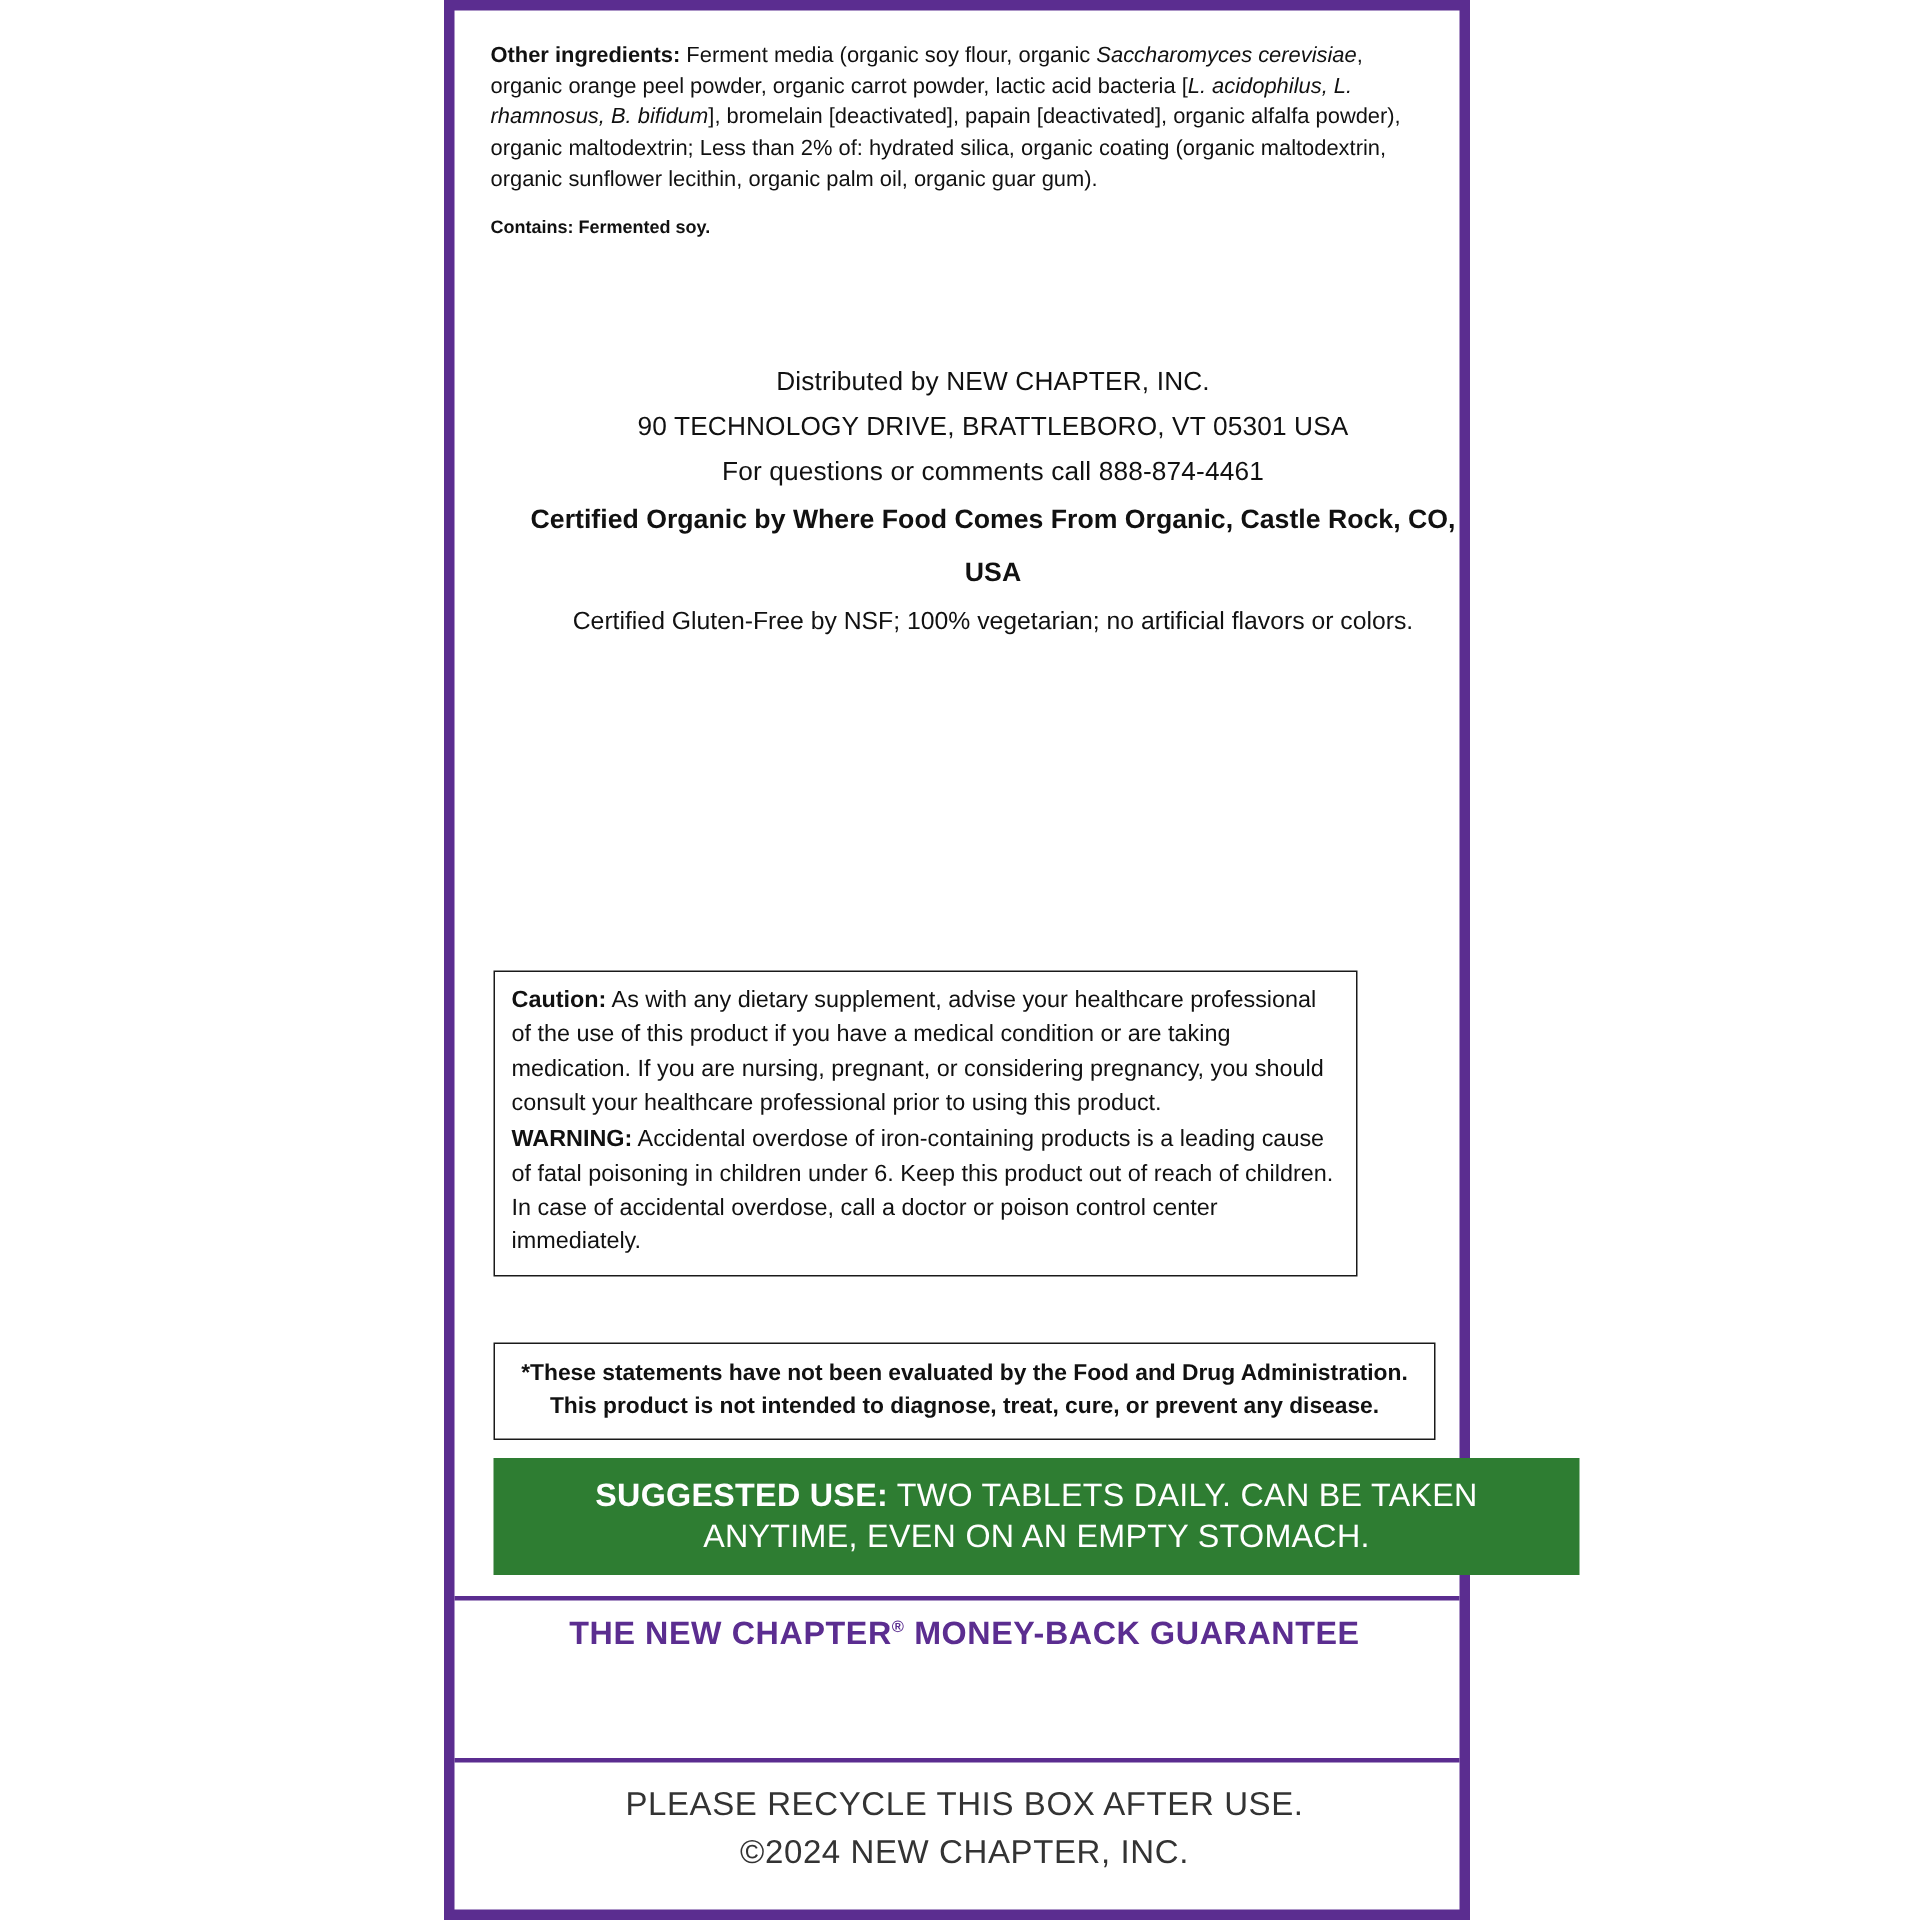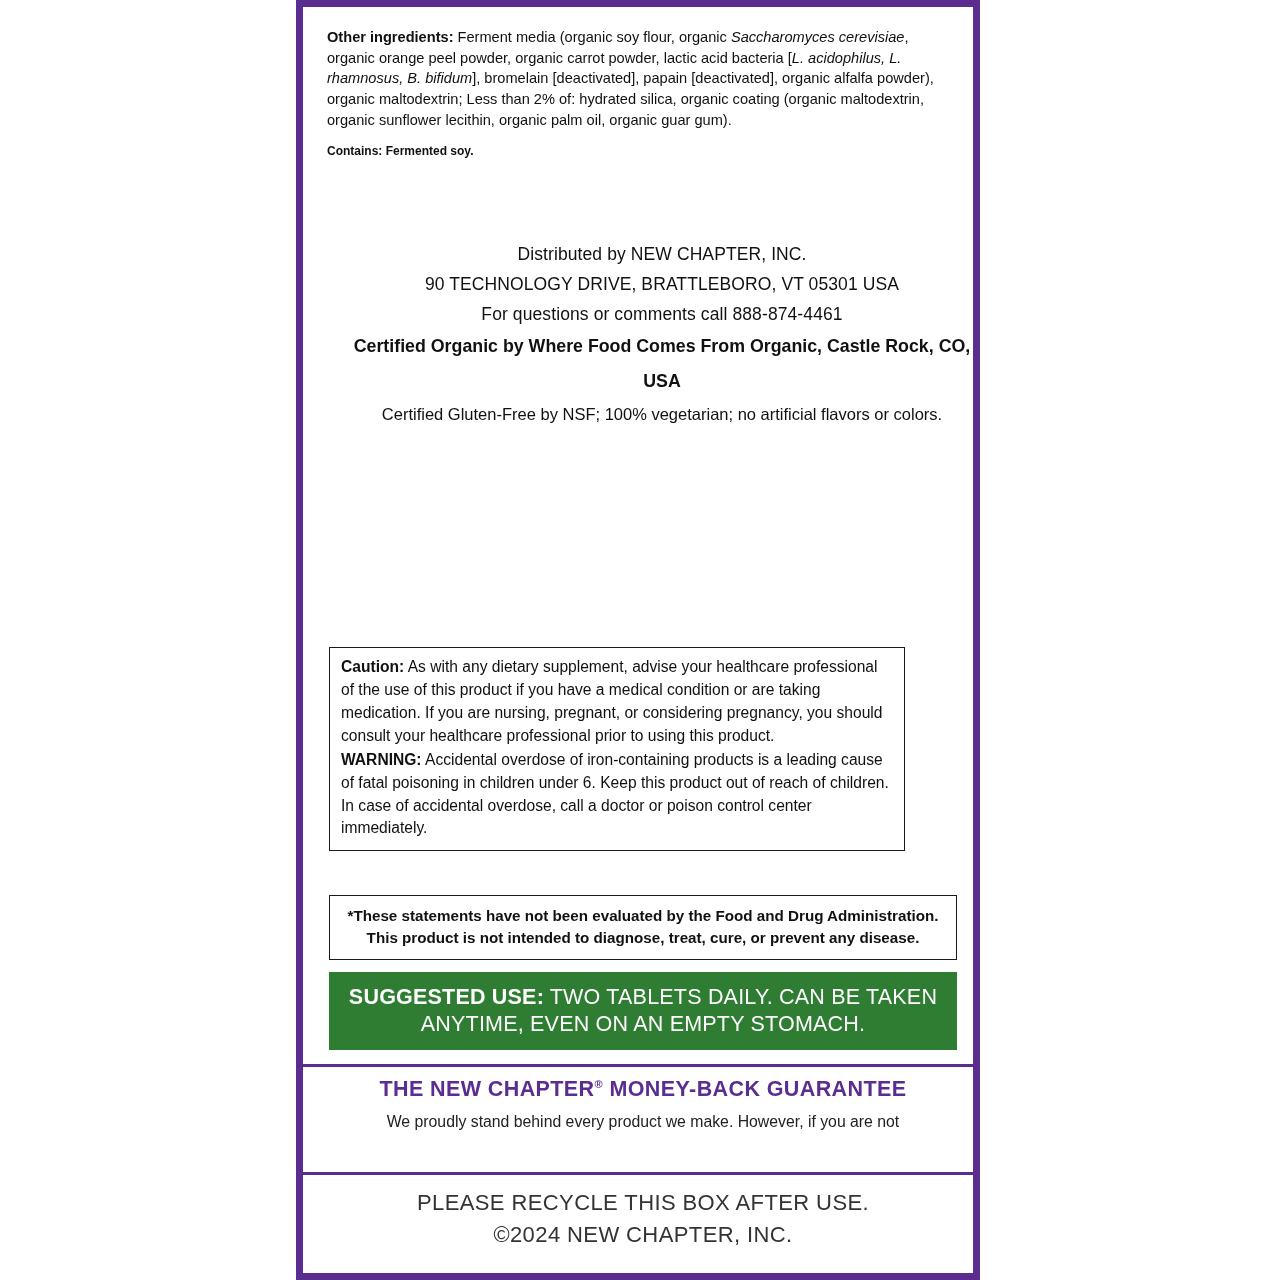--- a/index.html
+++ b/index.html
@@ -135,21 +135,21 @@
     font-weight: bold;
     line-height: 1.45;
     color: #111111;
   }
 
   
   .suggested {
     position: absolute;
     left: 26px;
     top: 965px;
-    width: 628px;
+    width: 724px;
     height: 78px;
     box-sizing: border-box;
     background: #2e7d32;
     color: #ffffff;
     text-align: center;
     display: flex;
     align-items: center;
     justify-content: center;
     padding: 0 14px;
   }
@@ -253,21 +253,20 @@
       </div>
 
       <div class="suggested">
         <div class="txt"><b>SUGGESTED USE:</b><span> TWO TABLETS DAILY. CAN BE TAKEN ANYTIME, EVEN ON AN EMPTY STOMACH.</span></div>
       </div>
 
       <div class="divider"></div>
 
       <div class="guarantee">
         <div class="title"><span>THE NEW CHAPTER</span><sup>®</sup><span> MONEY-BACK GUARANTEE</span></div>
-        <div class="body">We proudly stand behind every product we make. However, if you are not</div>
       </div>
 
       <div class="divider2"></div>
 
       <div class="recycle">
         <div class="l1">PLEASE RECYCLE THIS BOX AFTER USE.</div>
         <div class="l2">©2024 NEW CHAPTER, INC.</div>
       </div>
 
     </div>

